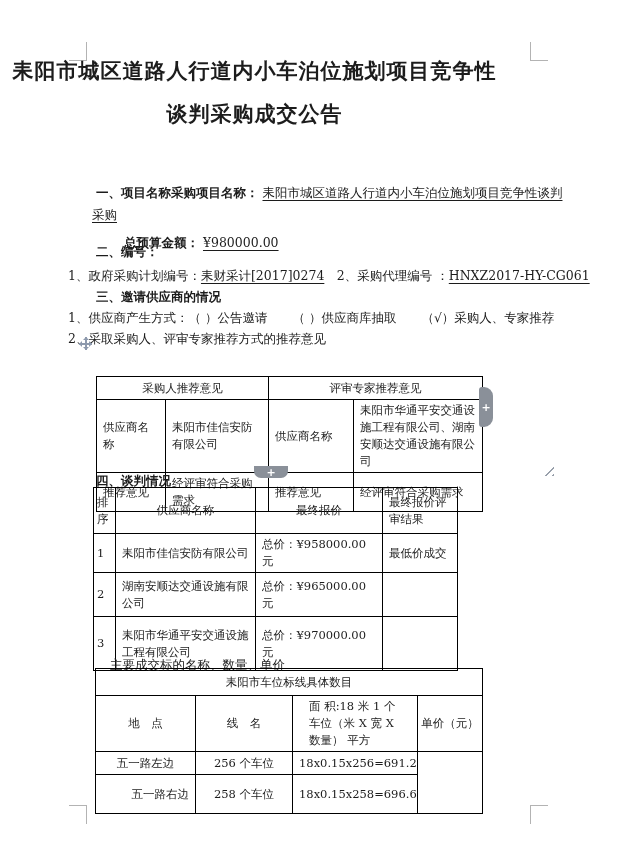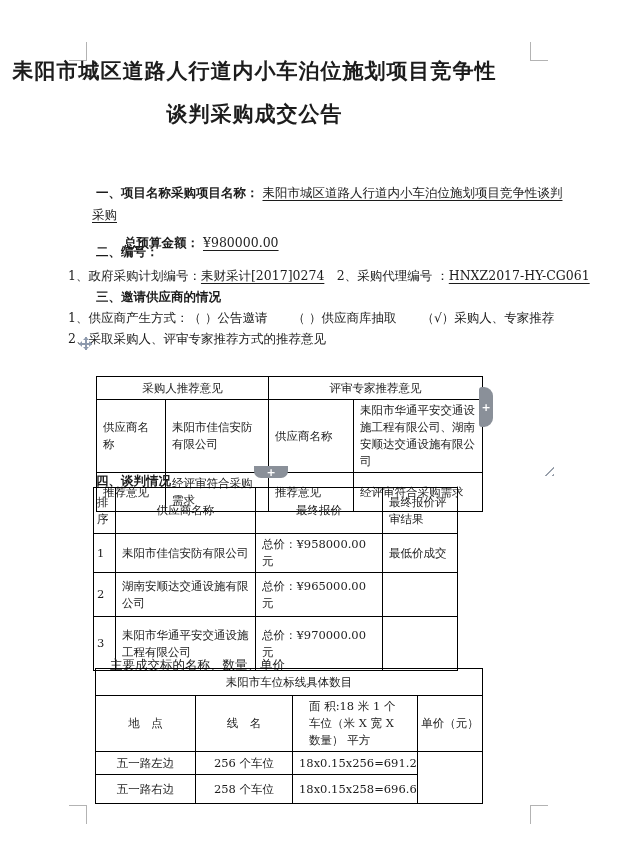--- a/index.html
+++ b/index.html
@@ -179,20 +179,20 @@
       <td style="white-space:normal; padding:2px 16px;">面 积:18 米 1 个车位（米 X 宽 X 数量） 平方</td>
       <td class="ctr" style="padding:2px 2px;">单价（元）</td>
     </tr>
     <tr>
       <td class="ctr" style="height:23px;">五一路左边</td>
       <td class="ctr">256 个车位</td>
       <td class="ctr">18x0.15x256=691.2</td>
       <td class="no-bottom" rowspan="2"></td>
     </tr>
     <tr>
-      <td class="ctr" style="height:29px;">五一路右边</td>
+      <td class="ctr" style="height:39px;text-align:right;">五一路右边</td>
       <td class="ctr">258 个车位</td>
       <td class="ctr">18x0.15x258=696.6</td>
     </tr>
   </tbody>
     </table>
 
 </div>
 
 </body></html>

